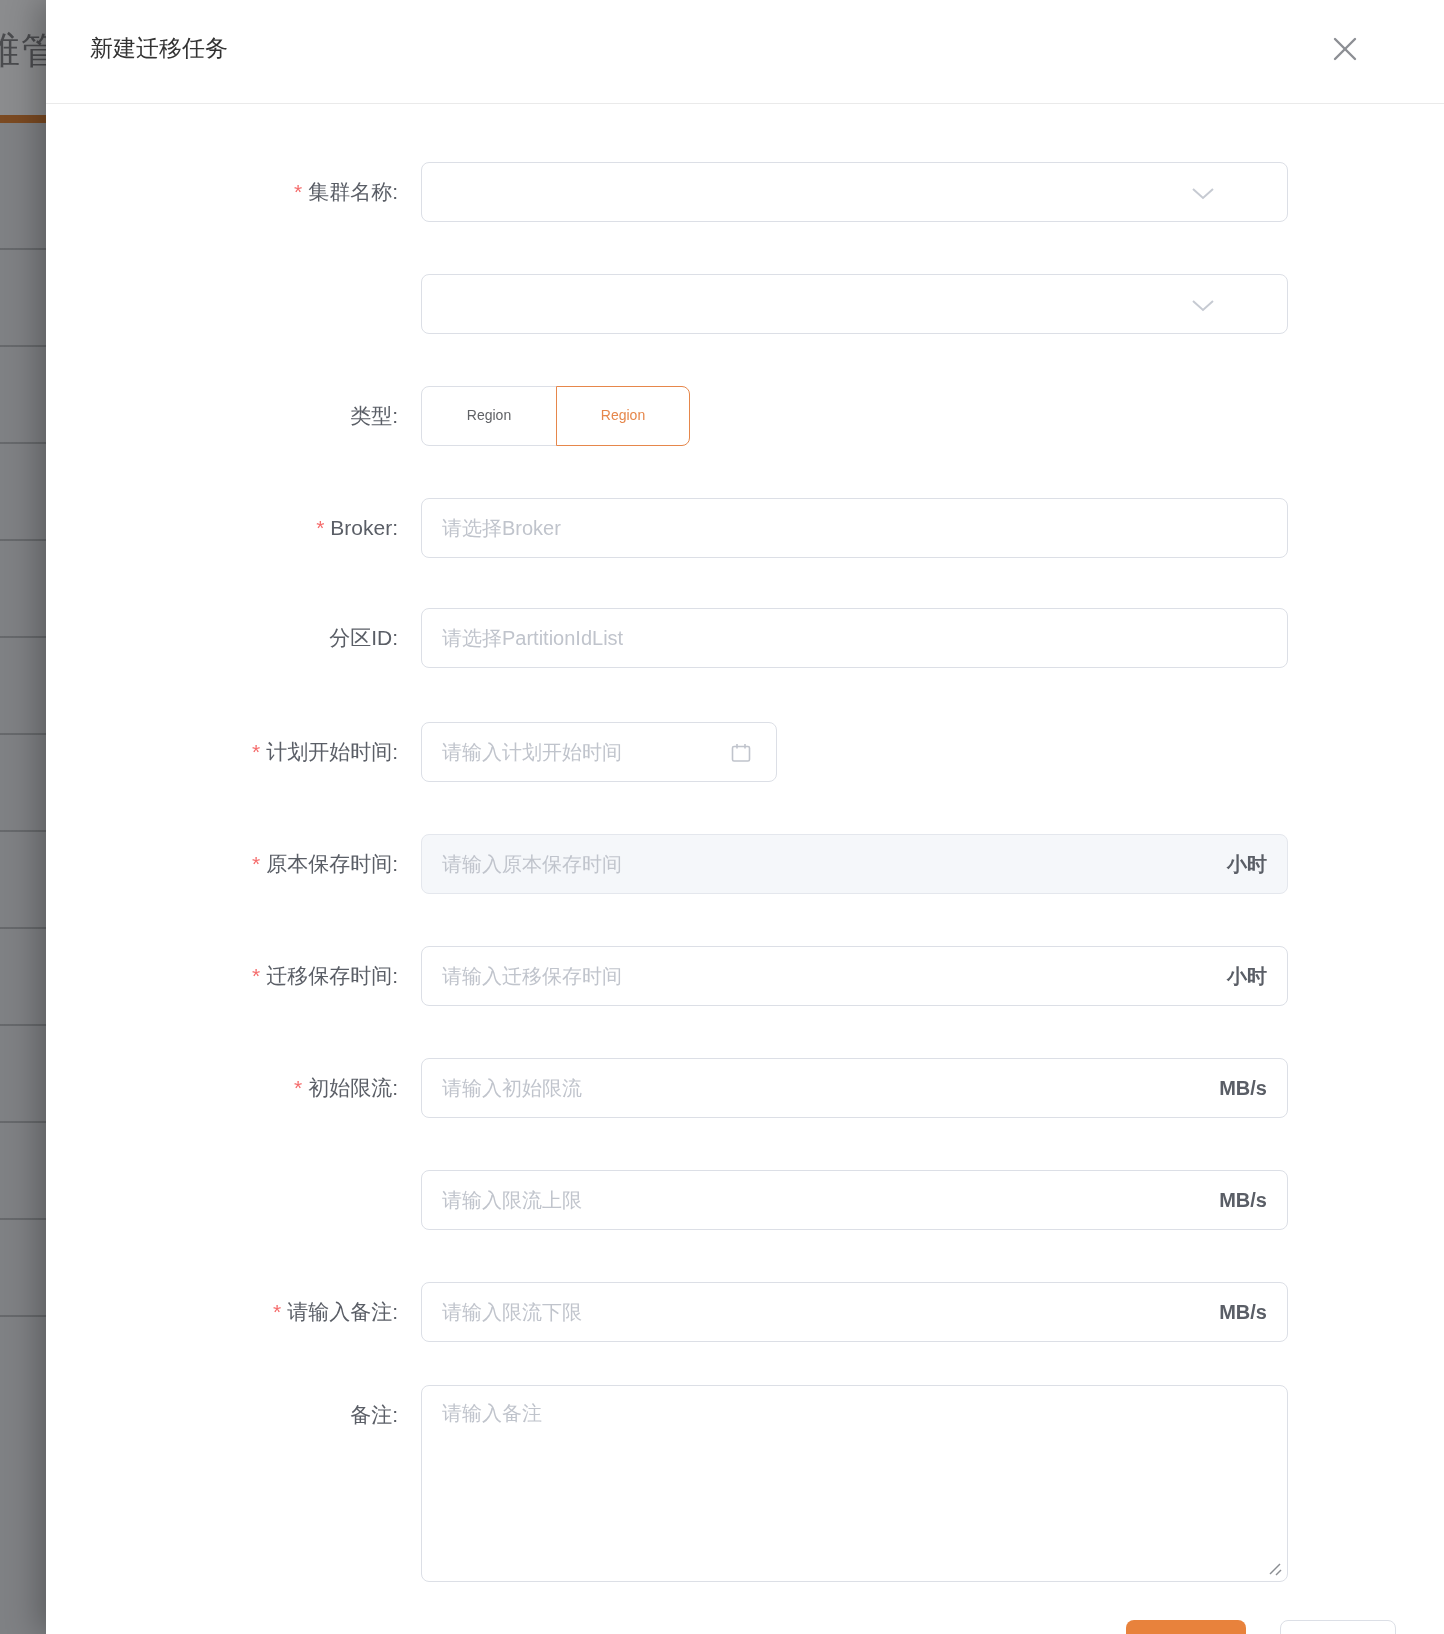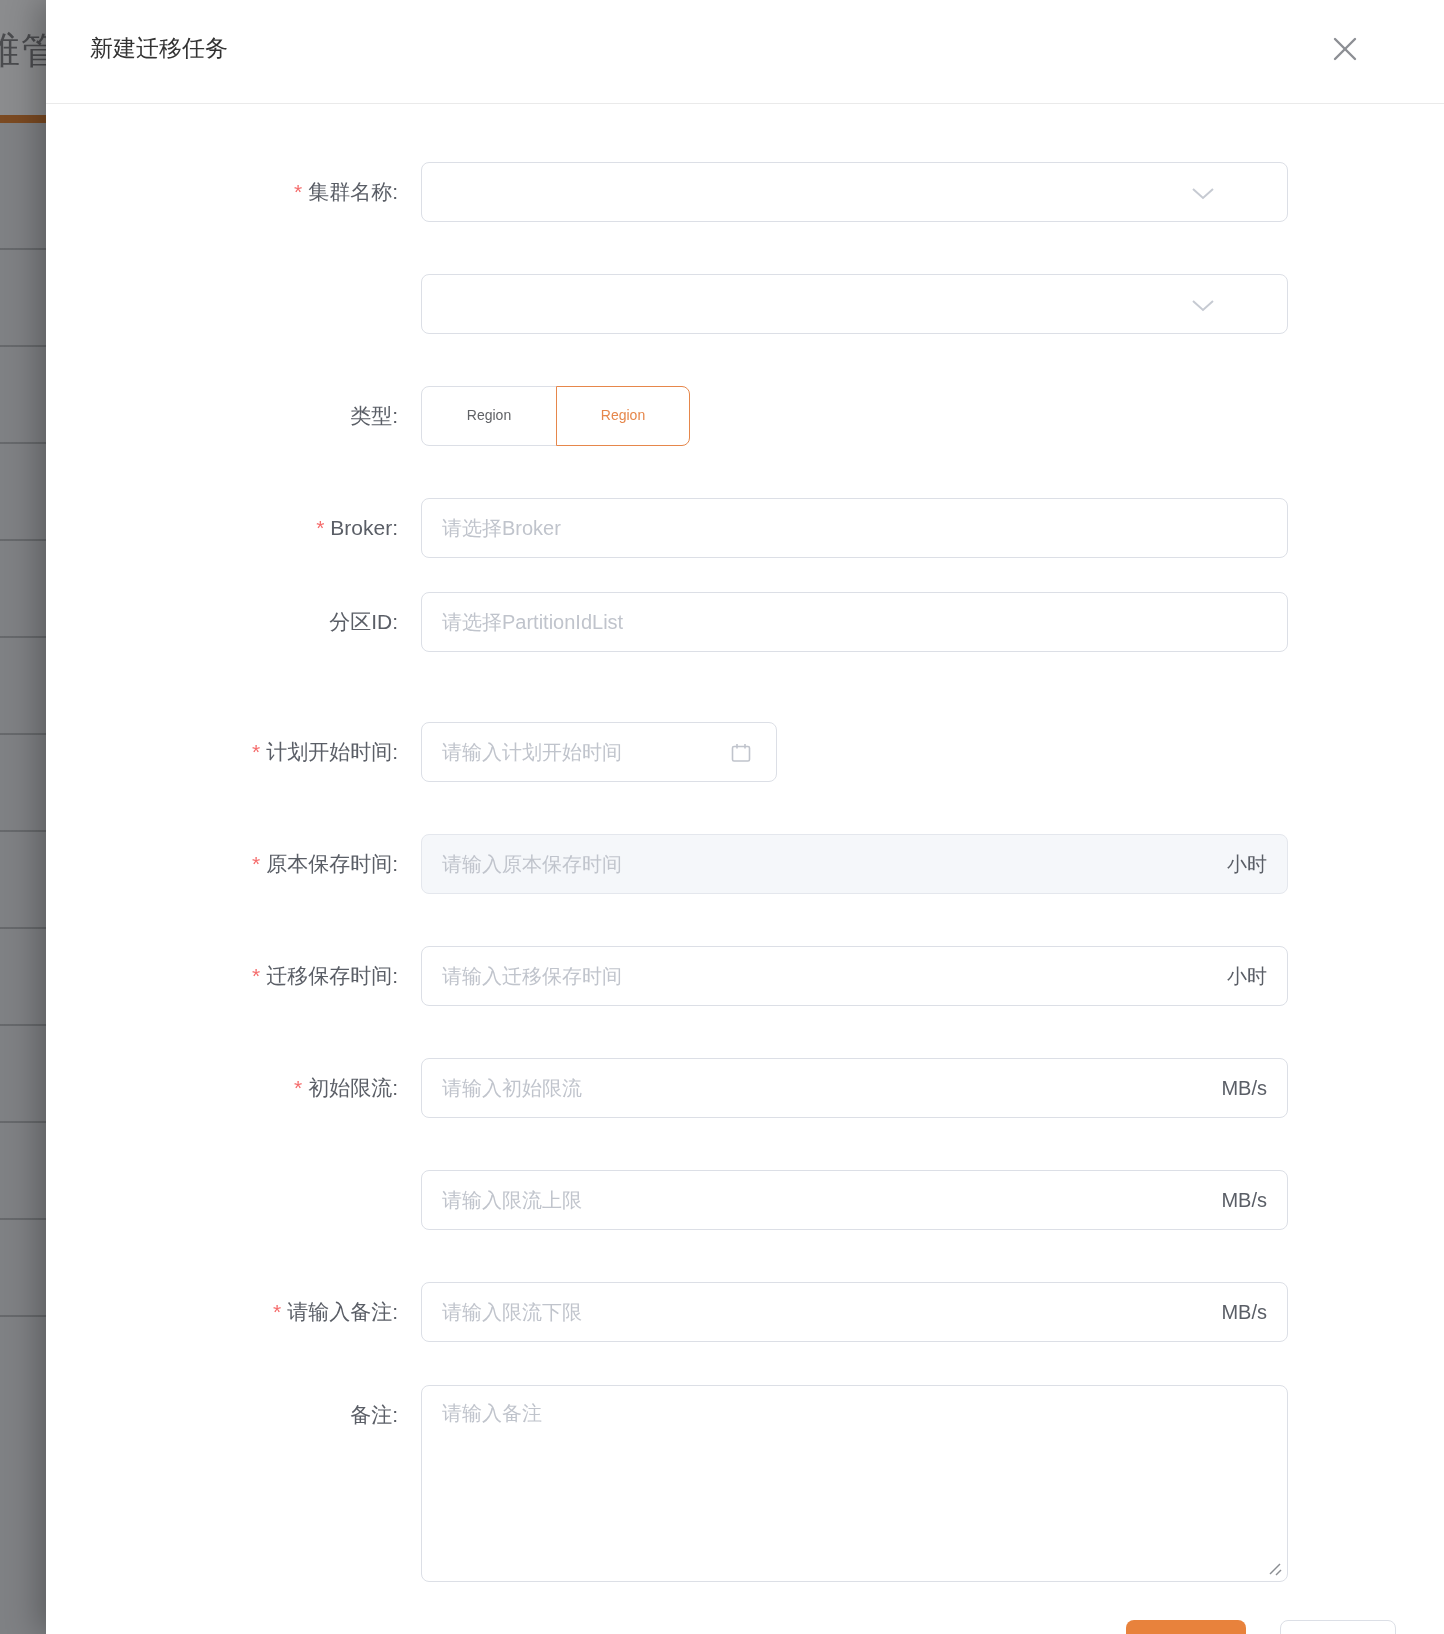--- a/index.html
+++ b/index.html
@@ -28,21 +28,21 @@
     text-align:right;font-size:21px;color:#5A5E66;white-space:nowrap;}
   .req{color:#F56C6C;margin-right:6px;font-size:21px;}
   .control{position:absolute;left:375px;top:0;width:867px;height:60px;box-sizing:border-box;
     border:1.5px solid #DCDFE6;border-radius:8px;background:#fff;}
   .control input{position:absolute;left:0;top:0;width:100%;height:100%;border:none;outline:none;
     background:transparent;padding:0 110px 0 20px;box-sizing:border-box;font-size:20px;color:#333;
     font-family:"Liberation Sans","DejaVu Sans",sans-serif;}
   .control input::placeholder{color:#C0C4CC;opacity:1;}
   .control.disabled{background:#F5F7FA;border-color:#E4E7ED;}
   .control.disabled input{cursor:not-allowed;}
-  .suffix{position:absolute;right:20px;top:0;height:60px;line-height:58px;font-size:20px;color:#5A5E66;}
+  .suffix{position:absolute;right:20px;top:0;height:60px;line-height:58px;font-size:20px;color:#5A5E66;font-weight:bold;}
   .chev{position:absolute;right:72px;top:24px;}
   .cal-icon{position:absolute;right:24px;top:19px;}
   .date-control{width:356px;}
   .date-control input{padding-right:60px;}
   
   .type-btn{position:absolute;top:0;height:60px;box-sizing:border-box;border:1.5px solid #DCDFE6;
     background:#fff;font-size:14px;color:#606266;text-align:center;line-height:57px;cursor:pointer;}
   .type-btn.left{left:375px;width:136px;border-radius:8px 0 0 8px;}
   .type-btn.right{left:510px;width:134px;border-radius:0 8px 8px 0;}
   .type-btn.selected{border-color:#E6874B;color:#E6874B;z-index:2;}
@@ -105,21 +105,21 @@
     <div class="type-btn right selected">Region</div>
   </div>
 
   <div class="row" style="top:498px">
     <div class="flabel"><span class="req">*</span><span>Broker:</span></div>
     <div class="control">
       <input type="text" placeholder="请选择Broker" style="">
     </div>
   </div>
 
-  <div class="row" style="top:592px">
+  <div class="row" style="top:608px">
     <div class="flabel"><span>分区ID:</span></div>
     <div class="control">
       <input type="text" placeholder="请选择PartitionIdList" style="">
     </div>
   </div>
 
   <div class="row" style="top:722px">
     <div class="flabel"><span class="req">*</span><span>计划开始时间:</span></div>
     <div class="control date-control">
       <input type="text" placeholder="请输入计划开始时间" style="">

